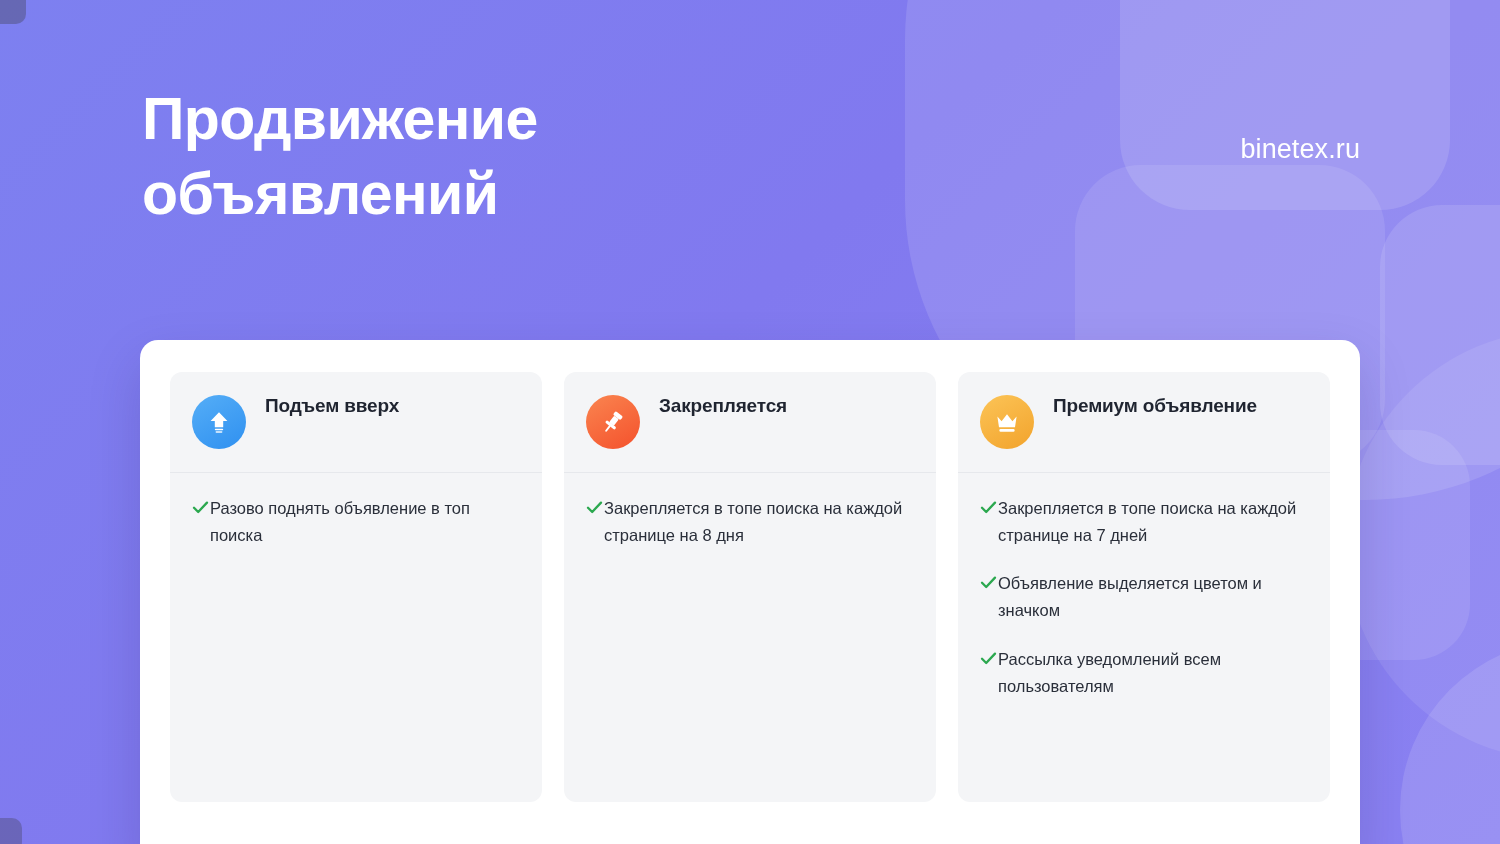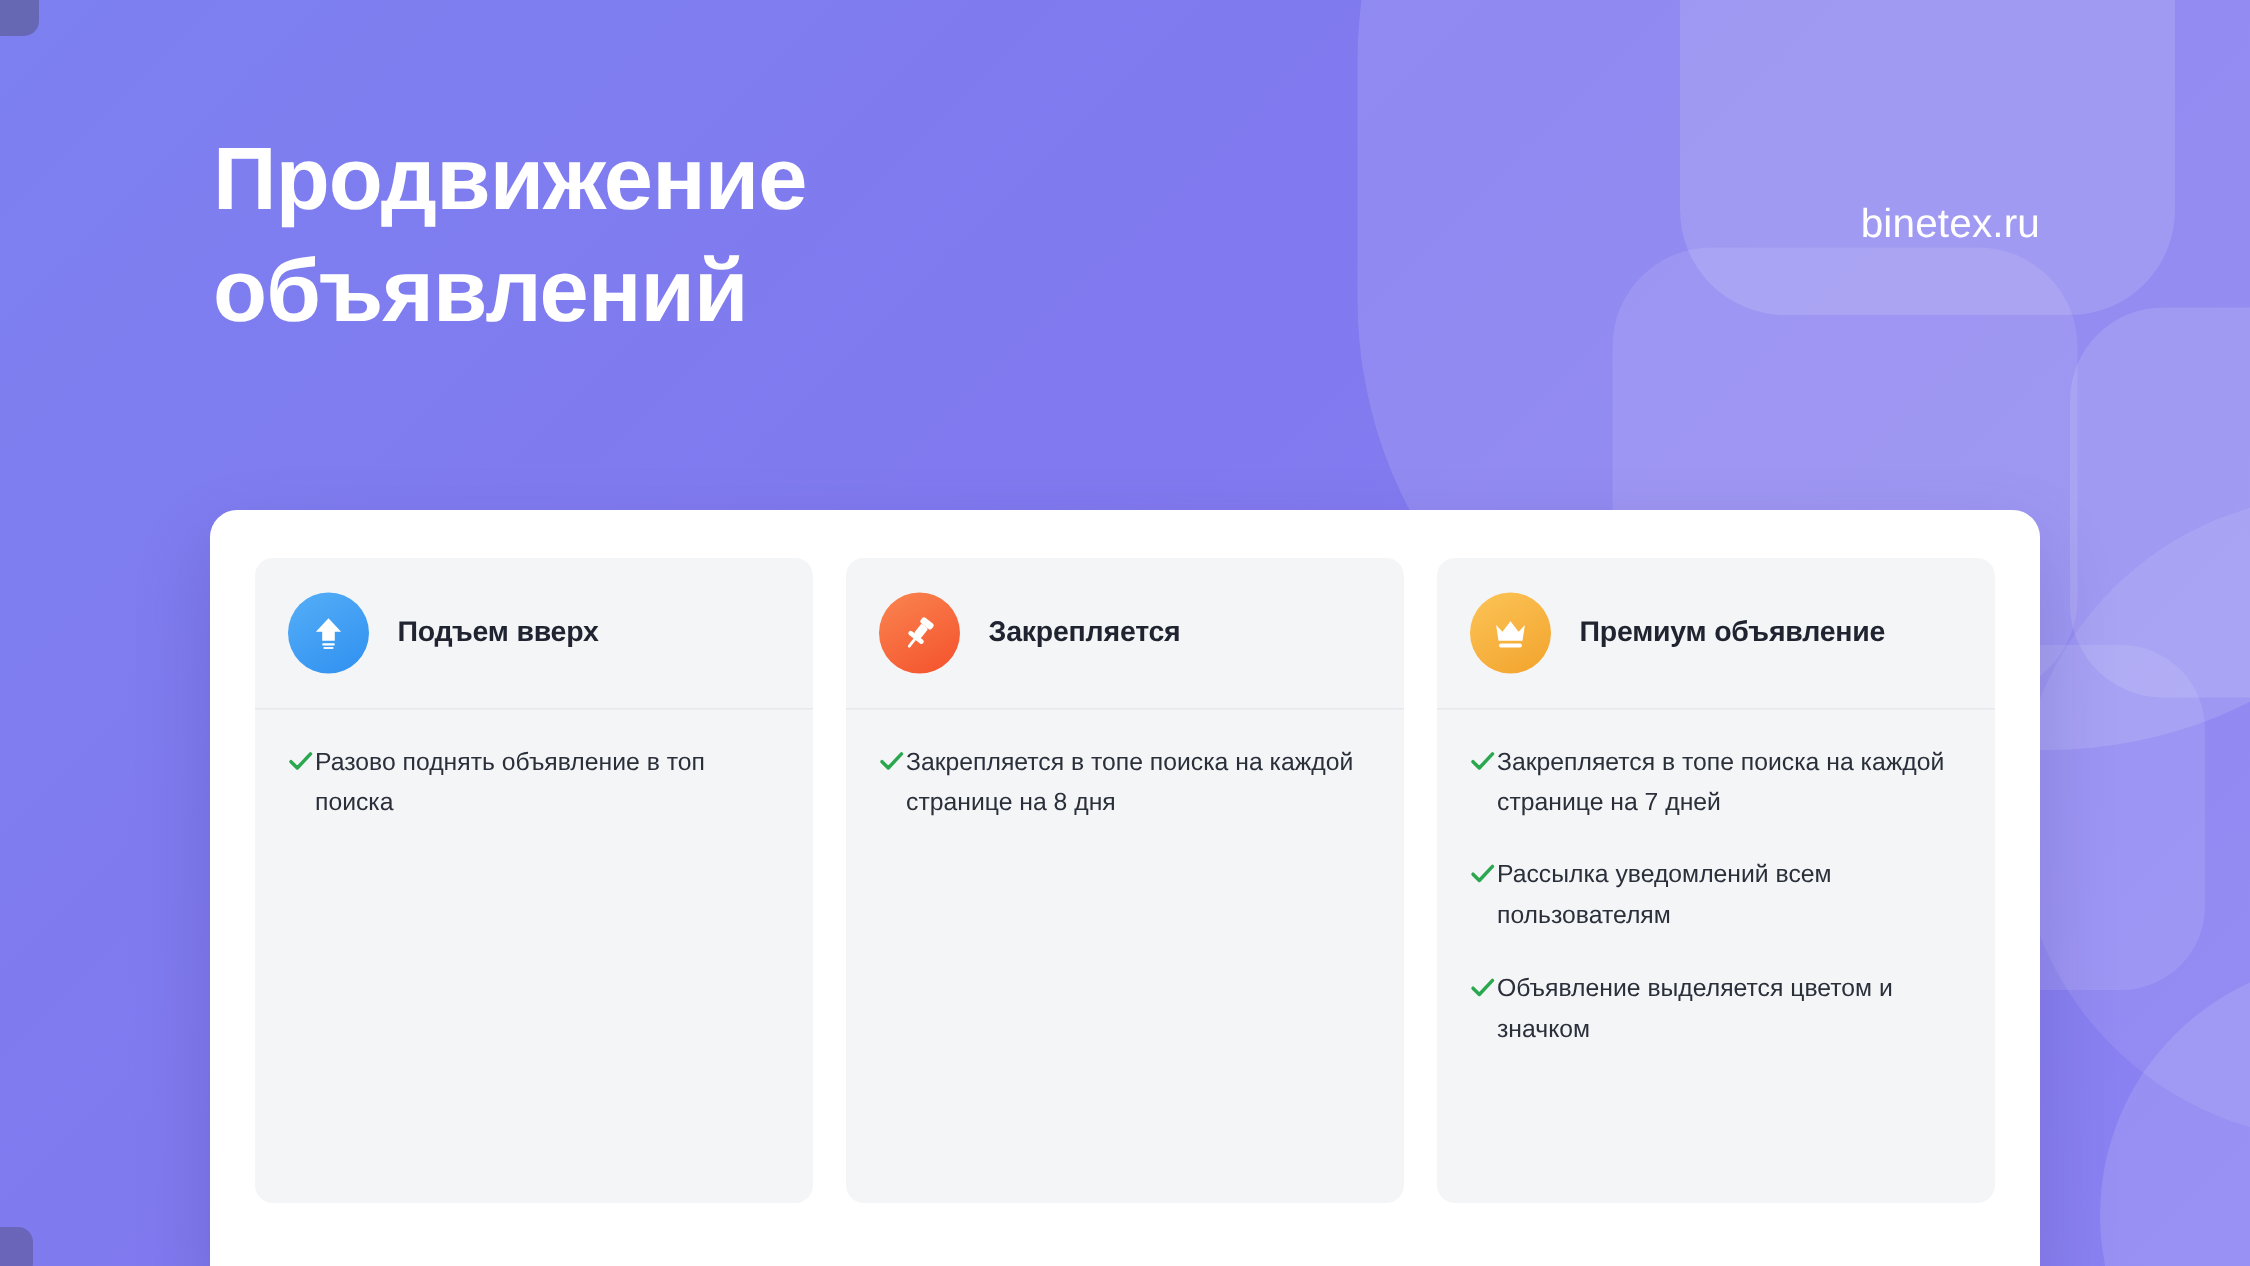--- a/index.html
+++ b/index.html
@@ -124,21 +124,21 @@
   .service-card{
     flex:1 1 0;
     background:#f4f5f7;
     border-radius:12px;
     min-height:430px;
     display:flex;
     flex-direction:column;
   }
   .card-head{
     display:flex;
-    align-items:center;
+    align-items:flex-start;
     gap:19px;
     padding:23px 22px 23px 22px;
     border-bottom:1px solid #e6e8ec;
   }
   .card-icon{
     flex:0 0 auto;
     width:54px;height:54px;
     border-radius:50%;
     display:flex;
     align-items:center;
@@ -267,29 +267,29 @@
               </svg>
             </span>
             <span class="feature-text">Закрепляется в топе поиска на каждой странице на 7 дней</span>
           </li>
           <li class="feature-item">
             <span class="check-icon">
               <svg width="19" height="19" viewBox="0 0 19 19" aria-hidden="true">
                 <path d="M3 9.8 L7.2 14 L16 4.6" fill="none" stroke="#2ba84f" stroke-width="2.3" stroke-linecap="round" stroke-linejoin="round"></path>
               </svg>
             </span>
+            <span class="feature-text">Объявление выделяется цветом и значком</span>
+          </li>
+          <li class="feature-item">
+            <span class="check-icon">
+              <svg width="19" height="19" viewBox="0 0 19 19" aria-hidden="true">
+                <path d="M3 9.8 L7.2 14 L16 4.6" fill="none" stroke="#2ba84f" stroke-width="2.3" stroke-linecap="round" stroke-linejoin="round"></path>
+              </svg>
+            </span>
             <span class="feature-text">Рассылка уведомлений всем пользователям</span>
-          </li>
-          <li class="feature-item">
-            <span class="check-icon">
-              <svg width="19" height="19" viewBox="0 0 19 19" aria-hidden="true">
-                <path d="M3 9.8 L7.2 14 L16 4.6" fill="none" stroke="#2ba84f" stroke-width="2.3" stroke-linecap="round" stroke-linejoin="round"></path>
-              </svg>
-            </span>
-            <span class="feature-text">Объявление выделяется цветом и значком</span>
           </li>
         </ul>
       </article>
 
     </div>
   </section>
 
 </div>
 
 </body></html>

